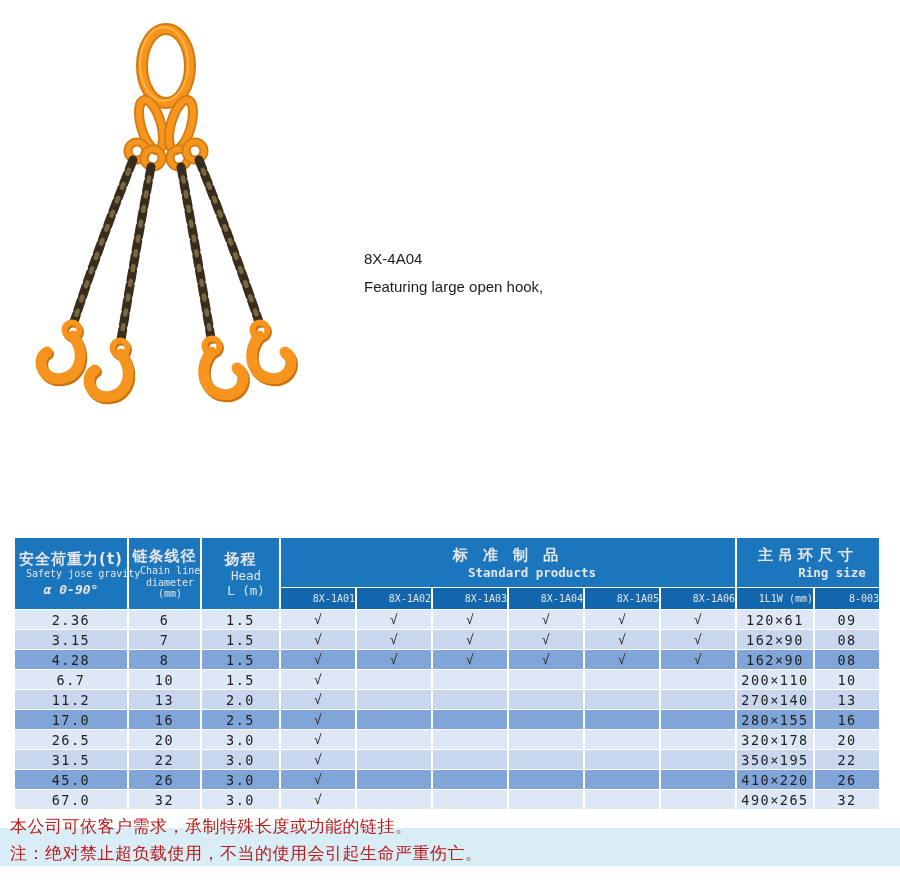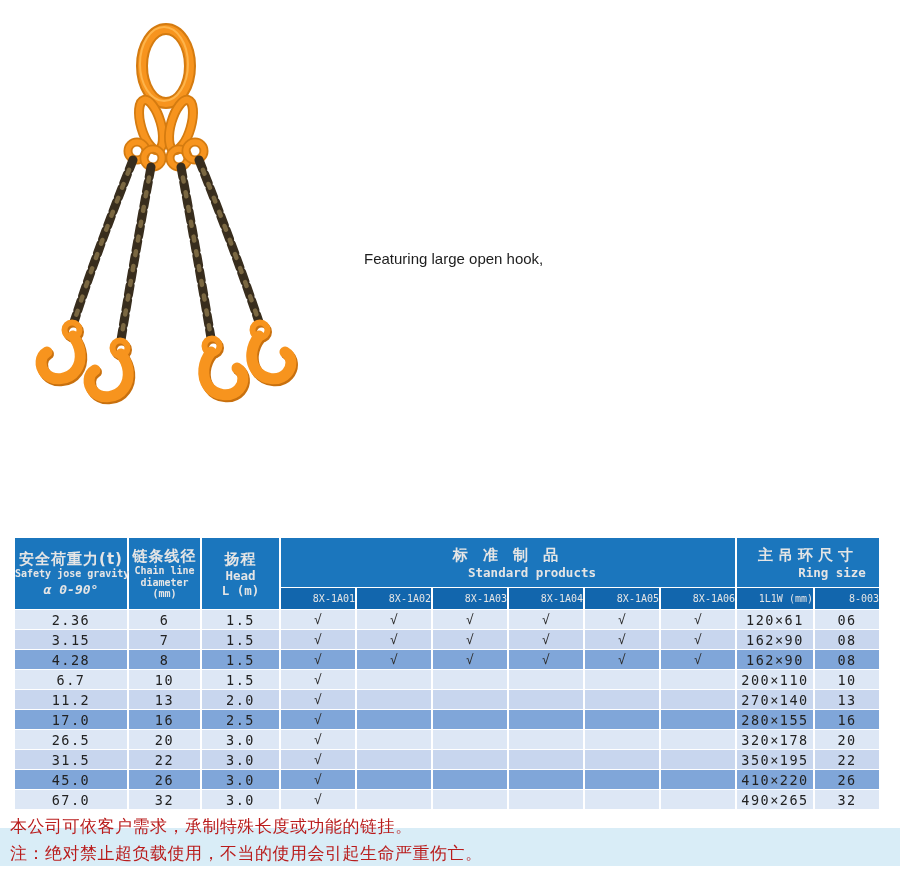--- a/index.html
+++ b/index.html
@@ -25,21 +25,21 @@
   .spec thead th{background:var(--header-blue);color:#e5e5e5;font-weight:bold;}
   .spec thead tr.top-row th{height:49px;}
   .spec thead tr.sub-row th{
     background:var(--subheader-blue);height:21px;
     font-family:"DejaVu Sans Mono","Liberation Mono",monospace;
     font-size:10px;font-weight:normal;letter-spacing:0;text-align:right;
   }
   .hd-zh{font-size:15px;letter-spacing:1px;line-height:18px;}
   .hd-zh-big{font-size:15px;letter-spacing:5px;line-height:19px;}
   .hd-en{font-family:"DejaVu Sans Mono","Liberation Mono",monospace;
-         font-size:10px;font-weight:bold;line-height:11.5px;white-space:nowrap;}
+         font-size:10px;font-weight:normal;line-height:11.5px;white-space:nowrap;padding-left:11px;}
   .hd-en-big{font-family:"DejaVu Sans Mono","Liberation Mono",monospace;
          font-size:12.5px;font-weight:bold;line-height:15px;padding-left:48px;}
   .hd-sub{font-family:"DejaVu Sans Mono","Liberation Mono",monospace;
          font-size:13px;font-weight:bold;margin-top:3px;font-style:italic;}
   .spec tbody td{
     height:19px;font-family:"DejaVu Sans Mono","Liberation Mono",monospace;
     font-size:13.5px;color:#222;letter-spacing:1.5px;
   }
   .spec tbody td.check{font-size:13px;color:#2e2e2e;letter-spacing:0;}
   tr.tone-light td{background:var(--row-light);}
@@ -114,20 +114,21 @@
     <use href="#hookshape" transform="translate(121.5,350)" color="#c8700e"></use>
     <use href="#hookshape" transform="translate(120,348)" color="#f7941e"></use>
     <use href="#hookshape" transform="translate(213.5,348) scale(-1,1)" color="#c8700e"></use>
     <use href="#hookshape" transform="translate(212,346) scale(-1,1)" color="#f7941e"></use>
     <use href="#hookshape" transform="translate(261.5,332) scale(-1,1)" color="#c8700e"></use>
     <use href="#hookshape" transform="translate(260,330) scale(-1,1)" color="#f7941e"></use>
   </g>
 </svg>
 
 <div class="product-info">
+  <div>8X-4A04</div>
   <div>Featuring large open hook,</div>
 </div>
 
 <table class="spec">
   <colgroup>
     <col style="width:114px">
       <col style="width:73px">
       <col style="width:79px">
     <col style="width:76px">
       <col style="width:76px">
@@ -181,21 +182,21 @@
         <td>2.36</td>
         <td>6</td>
         <td>1.5</td>
         <td class="check">√</td>
         <td class="check">√</td>
         <td class="check">√</td>
         <td class="check">√</td>
         <td class="check">√</td>
         <td class="check">√</td>
         <td>120×61</td>
-        <td>06</td>
+        <td>09</td>
       </tr>
       <tr class="tone-medium">
         <td>3.15</td>
         <td>7</td>
         <td>1.5</td>
         <td class="check">√</td>
         <td class="check">√</td>
         <td class="check">√</td>
         <td class="check">√</td>
         <td class="check">√</td>

